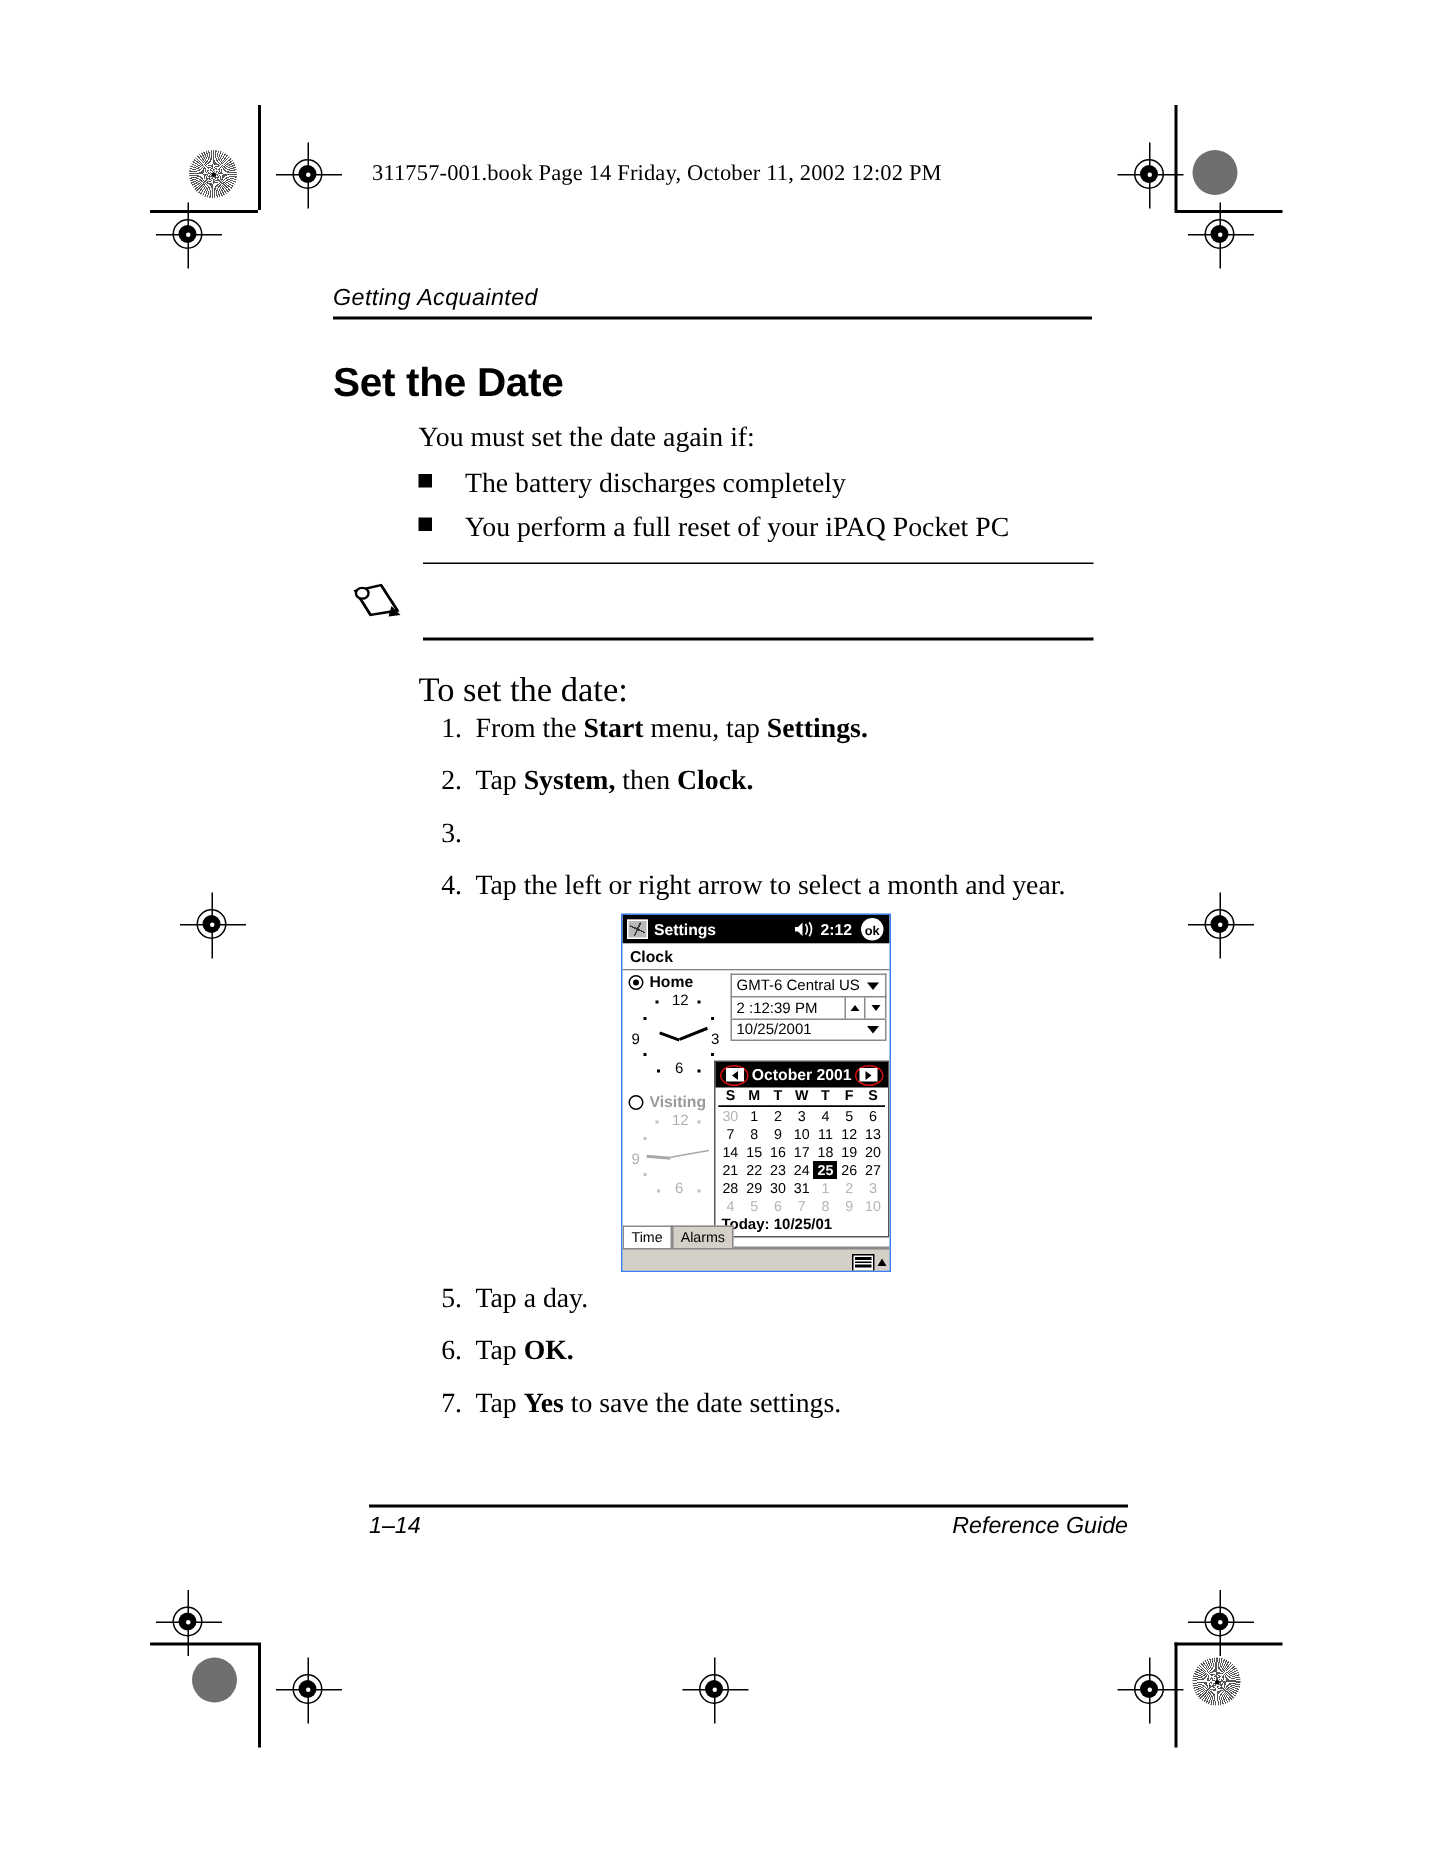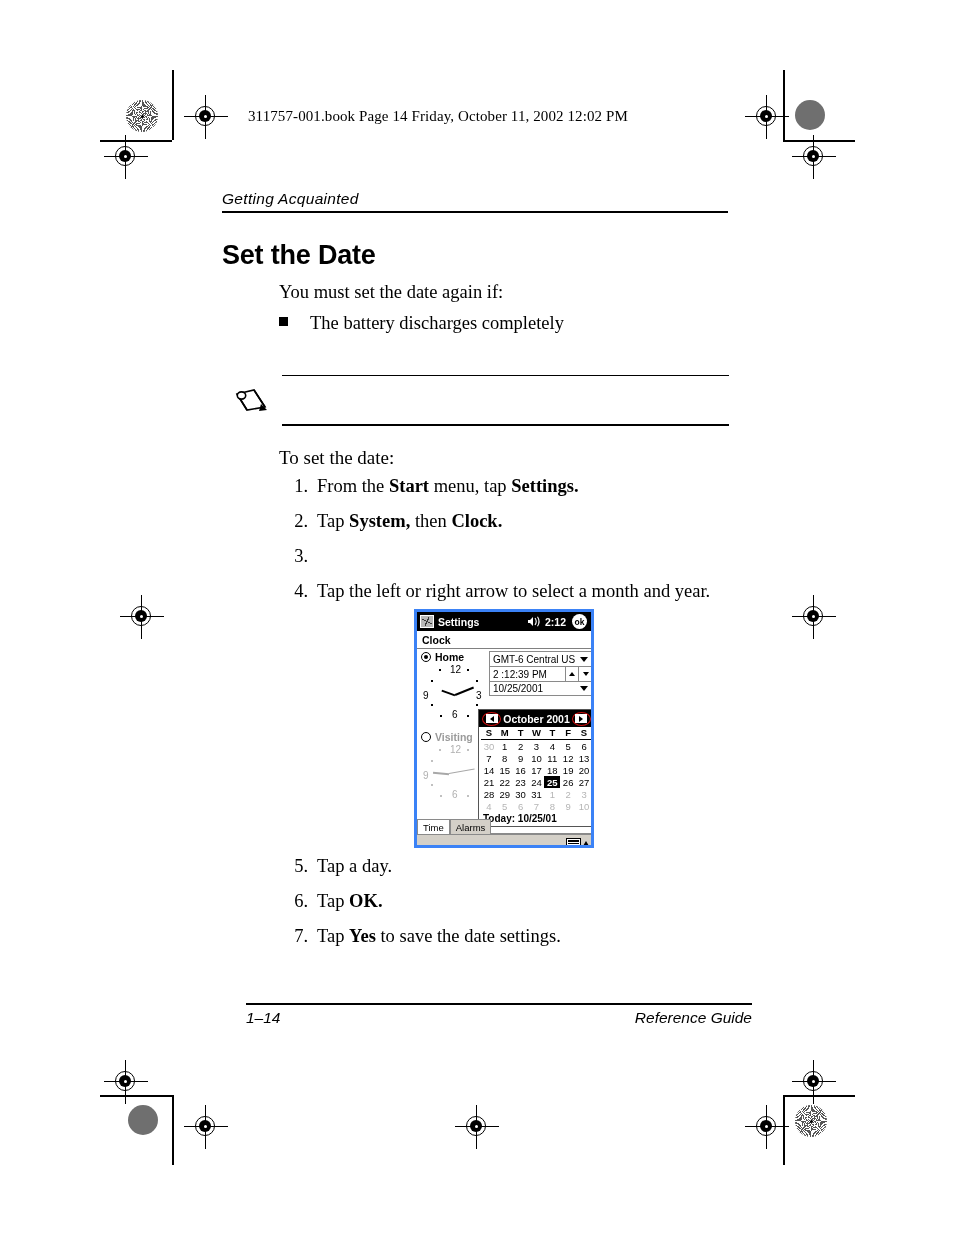--- a/index.html
+++ b/index.html
@@ -172,21 +172,21 @@
   }
   .note-text {
     font-size: 18.5px;
     line-height: 1.25;
     padding-left: 8px;
   }
 
   .tosetdate {
     position: absolute;
     left: 279px; top: 447px;
-    font-size: 19px;
+    font-size: 23px;
   }
 
   .steps {
     position: absolute;
     left: 286px; top: 476px;
     width: 430px;
   }
   .step-row {
     display: flex;
     align-items: baseline;
@@ -223,21 +223,21 @@
     font-style: italic;
     font-size: 15.5px;
   }
 
   
   .pda {
     position: absolute;
     left: 414px; top: 609px;
     width: 180px; height: 239px;
     background: #d4d0c8;
-    border: 3px solid #3b82f6;
+    border: 1px solid #3b82f6;
     box-sizing: border-box;
     font-family: "Liberation Sans", sans-serif;
     overflow: hidden;
   }
   .pda-titlebar {
     height: 19px;
     background: #000;
     color: #fff;
     display: flex;
     align-items: center;
@@ -651,20 +651,24 @@
 </div>
 
 <h1 class="page-title">Set the Date</h1>
 
 <div class="intro">You must set the date again if:</div>
 
 <div class="bullets">
   <div class="bullet-row">
     <span class="bullet-sq"></span>
     <span>The battery discharges completely</span>
+  </div>
+  <div class="bullet-row">
+    <span class="bullet-sq"></span>
+    <span>You perform a full reset of your iPAQ Pocket PC</span>
   </div>
 </div>
 
 <div class="note">
   <div class="note-rule-top"></div>
   <div class="note-body">
     <div class="note-icon">
       <svg width="34" height="26" viewBox="0 0 34 26">
         <g fill="none" stroke="#000" stroke-width="1.6">
           <path d="M3 7 L20 3 L31 20 L13 23 Z" fill="#fff"></path>

